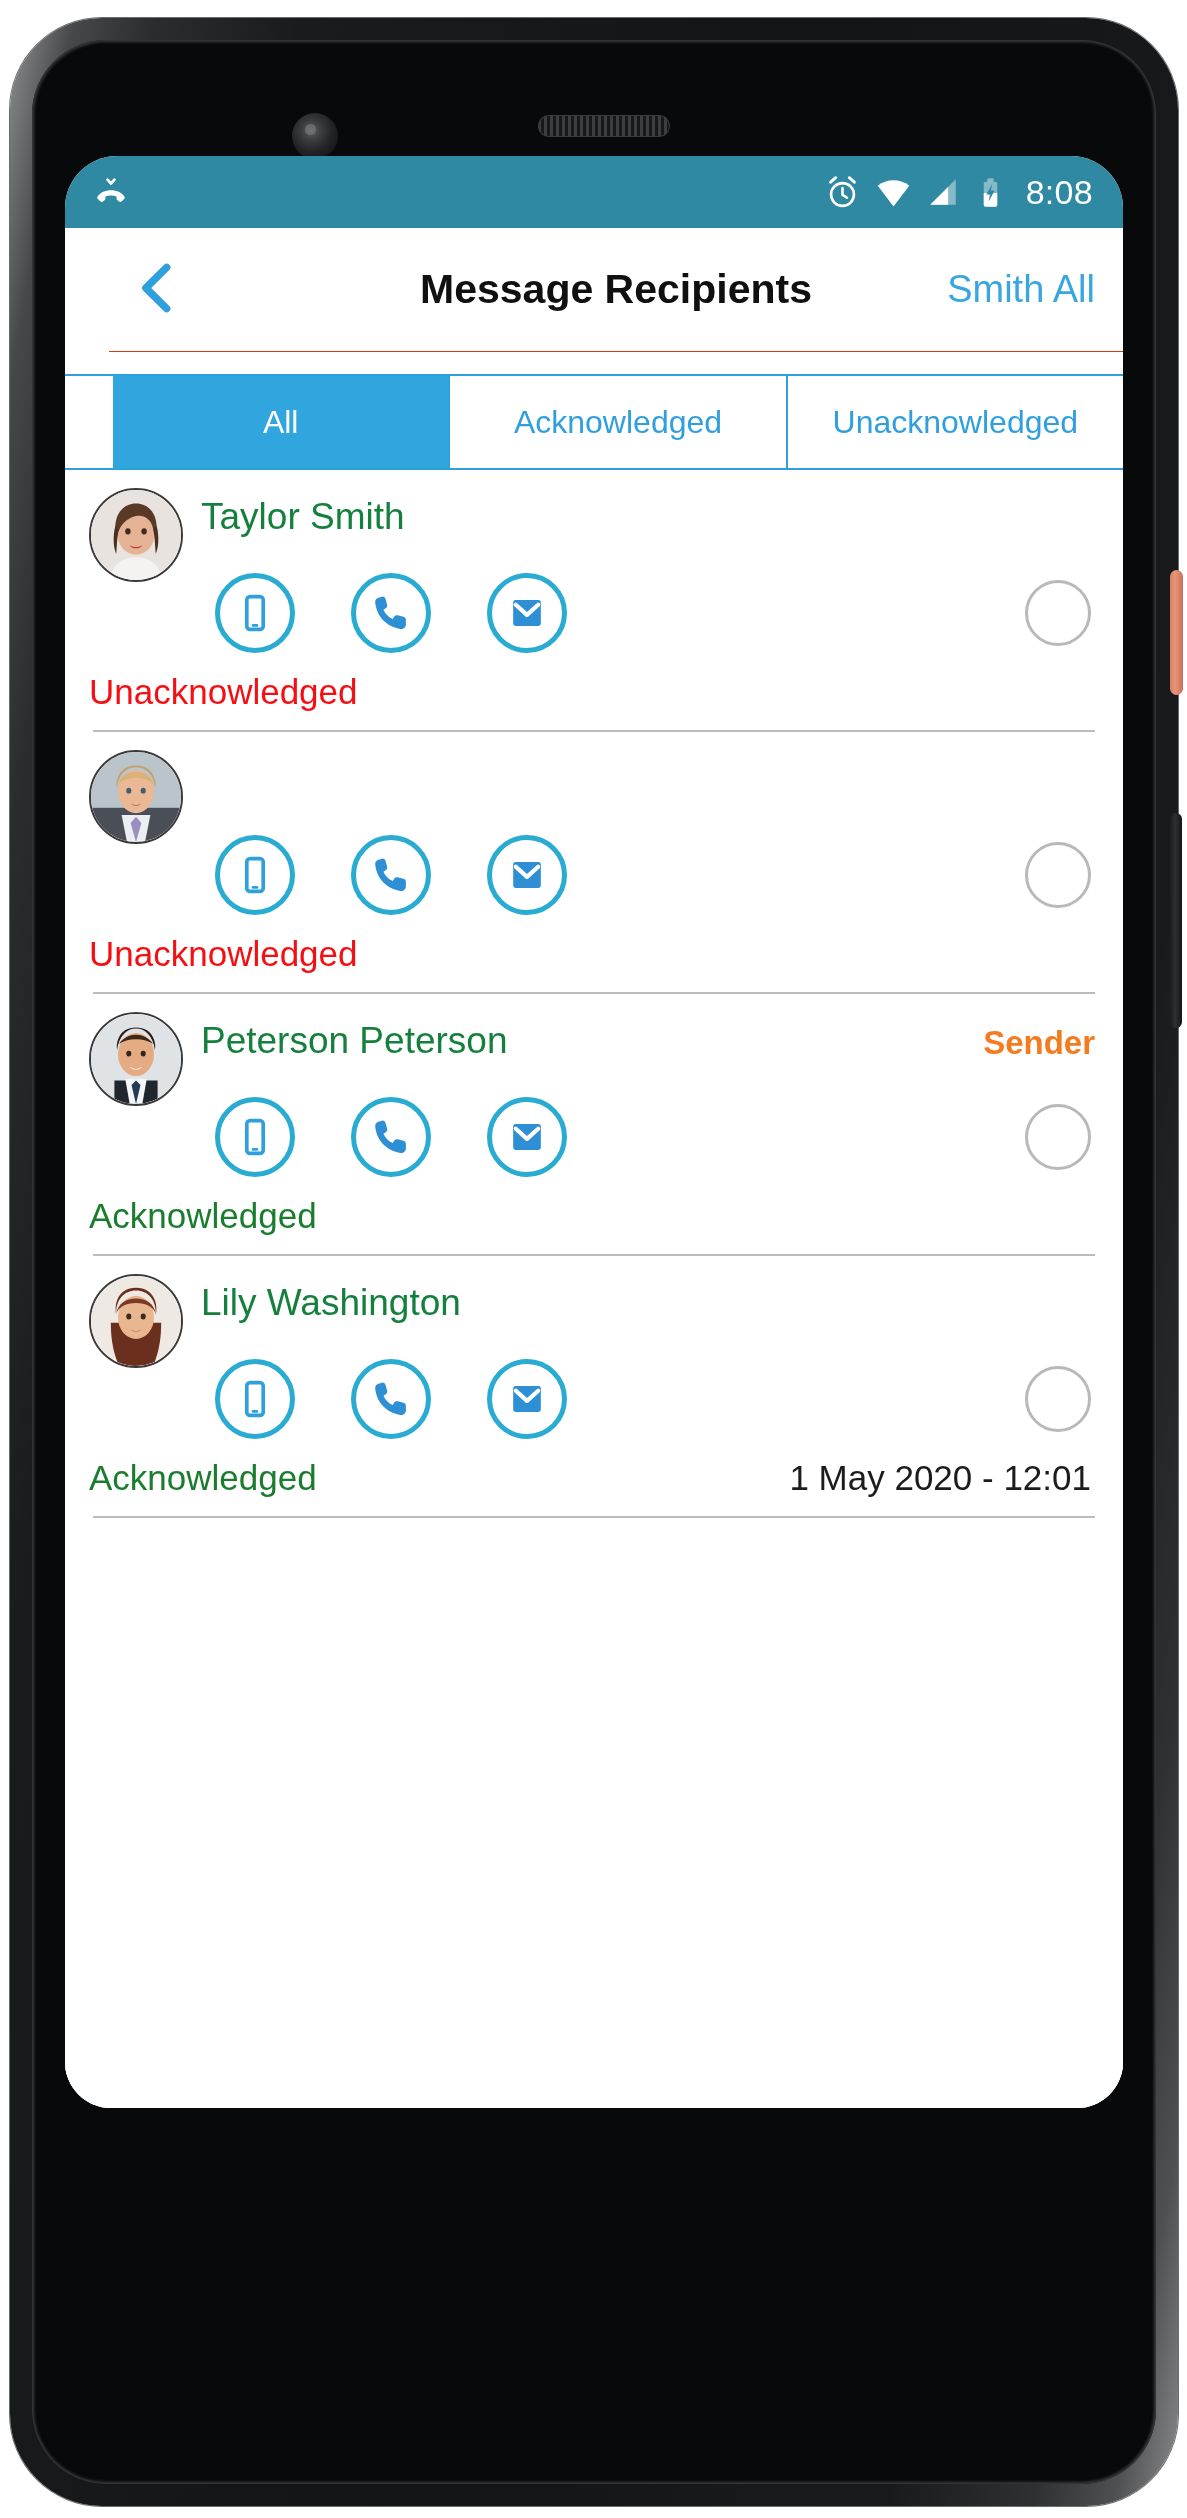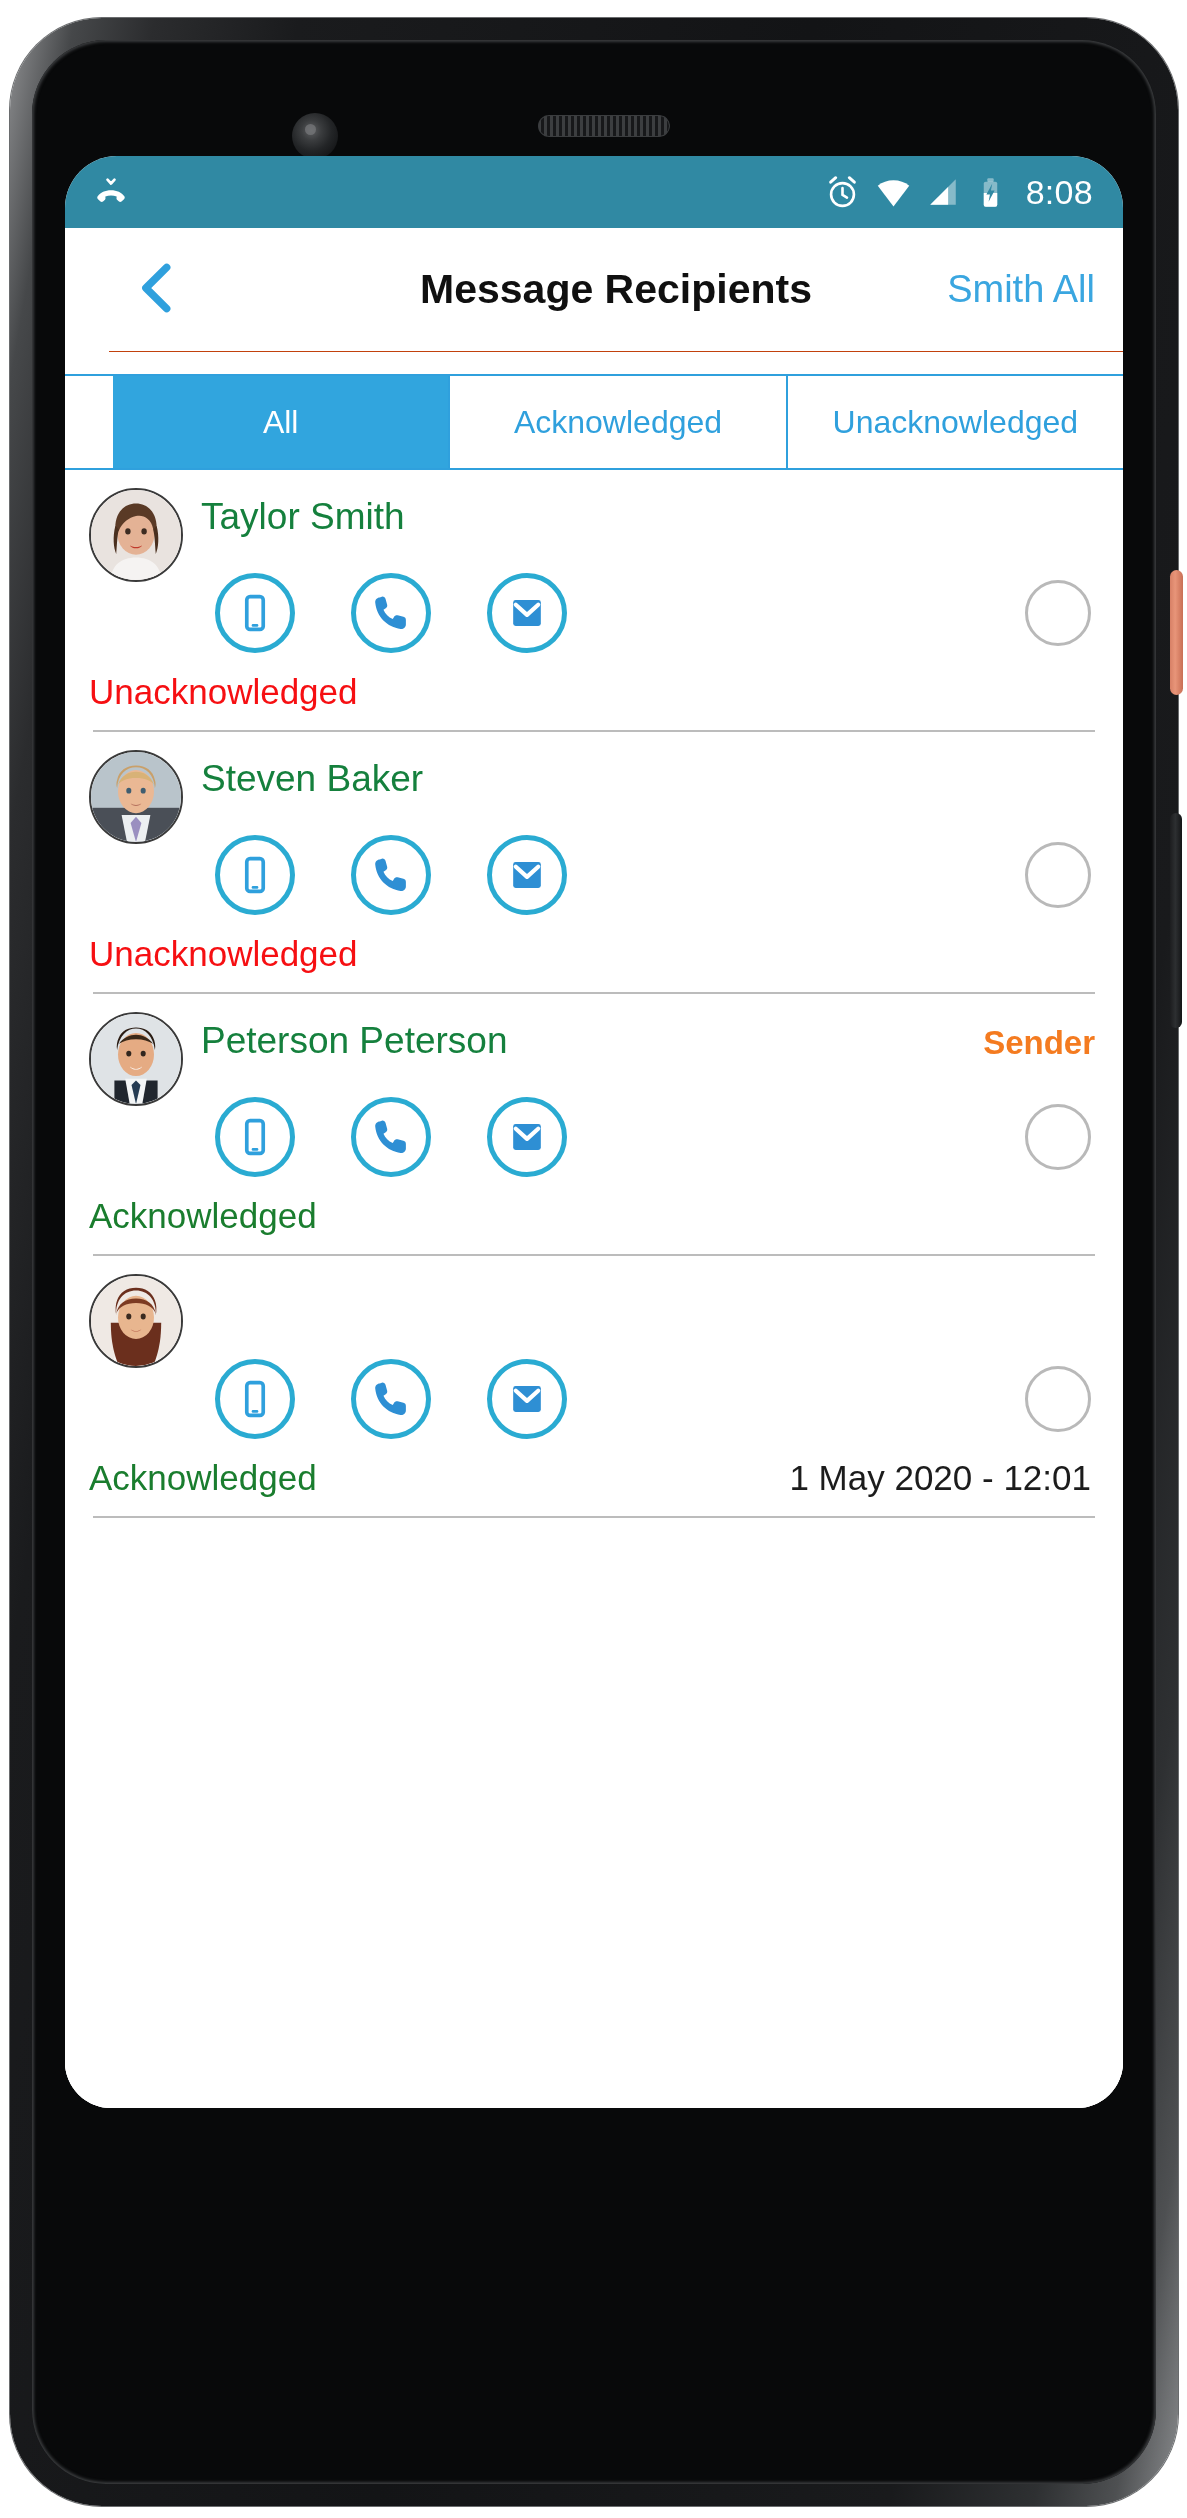--- a/index.html
+++ b/index.html
@@ -394,21 +394,20 @@
               <path d="M34 70h32l-6 30H40z" fill="#eceff1"></path>
               <path d="M50 72l-6 7 6 21 6-21z" fill="#9a8fc0"></path>
               <ellipse cx="50" cy="44" rx="20" ry="24" fill="#eab894"></ellipse>
               <path d="M29 40c1-15 10-23 21-23s20 8 21 23c1-3 1-6 0-9-2-10-10-16-21-16s-19 6-21 16c-1 3-1 6 0 9z" fill="#c9a06a"></path>
               <path d="M30 36c4-10 12-14 20-14s16 4 20 14c-4-4-10-7-20-7s-16 3-20 7z" fill="#d8b277"></path>
               <ellipse cx="42" cy="43" rx="2.8" ry="3.2" fill="#3f5d70"></ellipse>
               <ellipse cx="58" cy="43" rx="2.8" ry="3.2" fill="#3f5d70"></ellipse>
               <path d="M44 57c3 2.5 9 2.5 12 0-2 4-10 4-12 0z" fill="#b5715e"></path>
             </svg>
           </div>
-          <div class="recipient-name">Steven Baker</div>
           <div class="sender-badge"></div>
         </div>
         <div class="recipient-actions">
           <div class="action-icon">
             <svg viewBox="0 0 24 24" width="42" height="42">
               <rect x="7.3" y="2.6" width="9.4" height="18.8" rx="1.9" fill="none" stroke="#2fa0dd" stroke-width="2.1"></rect>
               <rect x="10.1" y="18.3" width="3.8" height="1.5" rx="0.7" fill="#2fa0dd"></rect>
             </svg>
           </div>
           <div class="action-icon">
@@ -484,20 +483,21 @@
               <path d="M24 100c1-17 13-26 26-26s25 9 26 26z" fill="#f7f4f2"></path>
               <path d="M22 52c0 22 4 36 9 48h38c5-12 9-26 9-48z" fill="#6b2f1d"></path>
               <ellipse cx="50" cy="46" rx="20" ry="24" fill="#e8b68f"></ellipse>
               <path d="M28 44c-1-18 9-28 22-28s23 10 22 28c1-6 1-12-1-17-3-9-11-14-21-14s-18 5-21 14c-2 5-2 11-1 17z" fill="#6b2f1d"></path>
               <path d="M28 42c2-11 10-17 22-17s20 6 22 17c-3-8-11-12-22-12s-19 4-22 12z" fill="#7c3a22"></path>
               <ellipse cx="42" cy="45" rx="2.8" ry="3.2" fill="#3a2a20"></ellipse>
               <ellipse cx="58" cy="45" rx="2.8" ry="3.2" fill="#3a2a20"></ellipse>
               <path d="M44 59c3 3 9 3 12 0-2 4-10 4-12 0z" fill="#b8634f"></path>
             </svg>
           </div>
+          <div class="recipient-name">Lily Washington</div>
           <div class="sender-badge"></div>
         </div>
         <div class="recipient-actions">
           <div class="action-icon">
             <svg viewBox="0 0 24 24" width="42" height="42">
               <rect x="7.3" y="2.6" width="9.4" height="18.8" rx="1.9" fill="none" stroke="#2fa0dd" stroke-width="2.1"></rect>
               <rect x="10.1" y="18.3" width="3.8" height="1.5" rx="0.7" fill="#2fa0dd"></rect>
             </svg>
           </div>
           <div class="action-icon">

